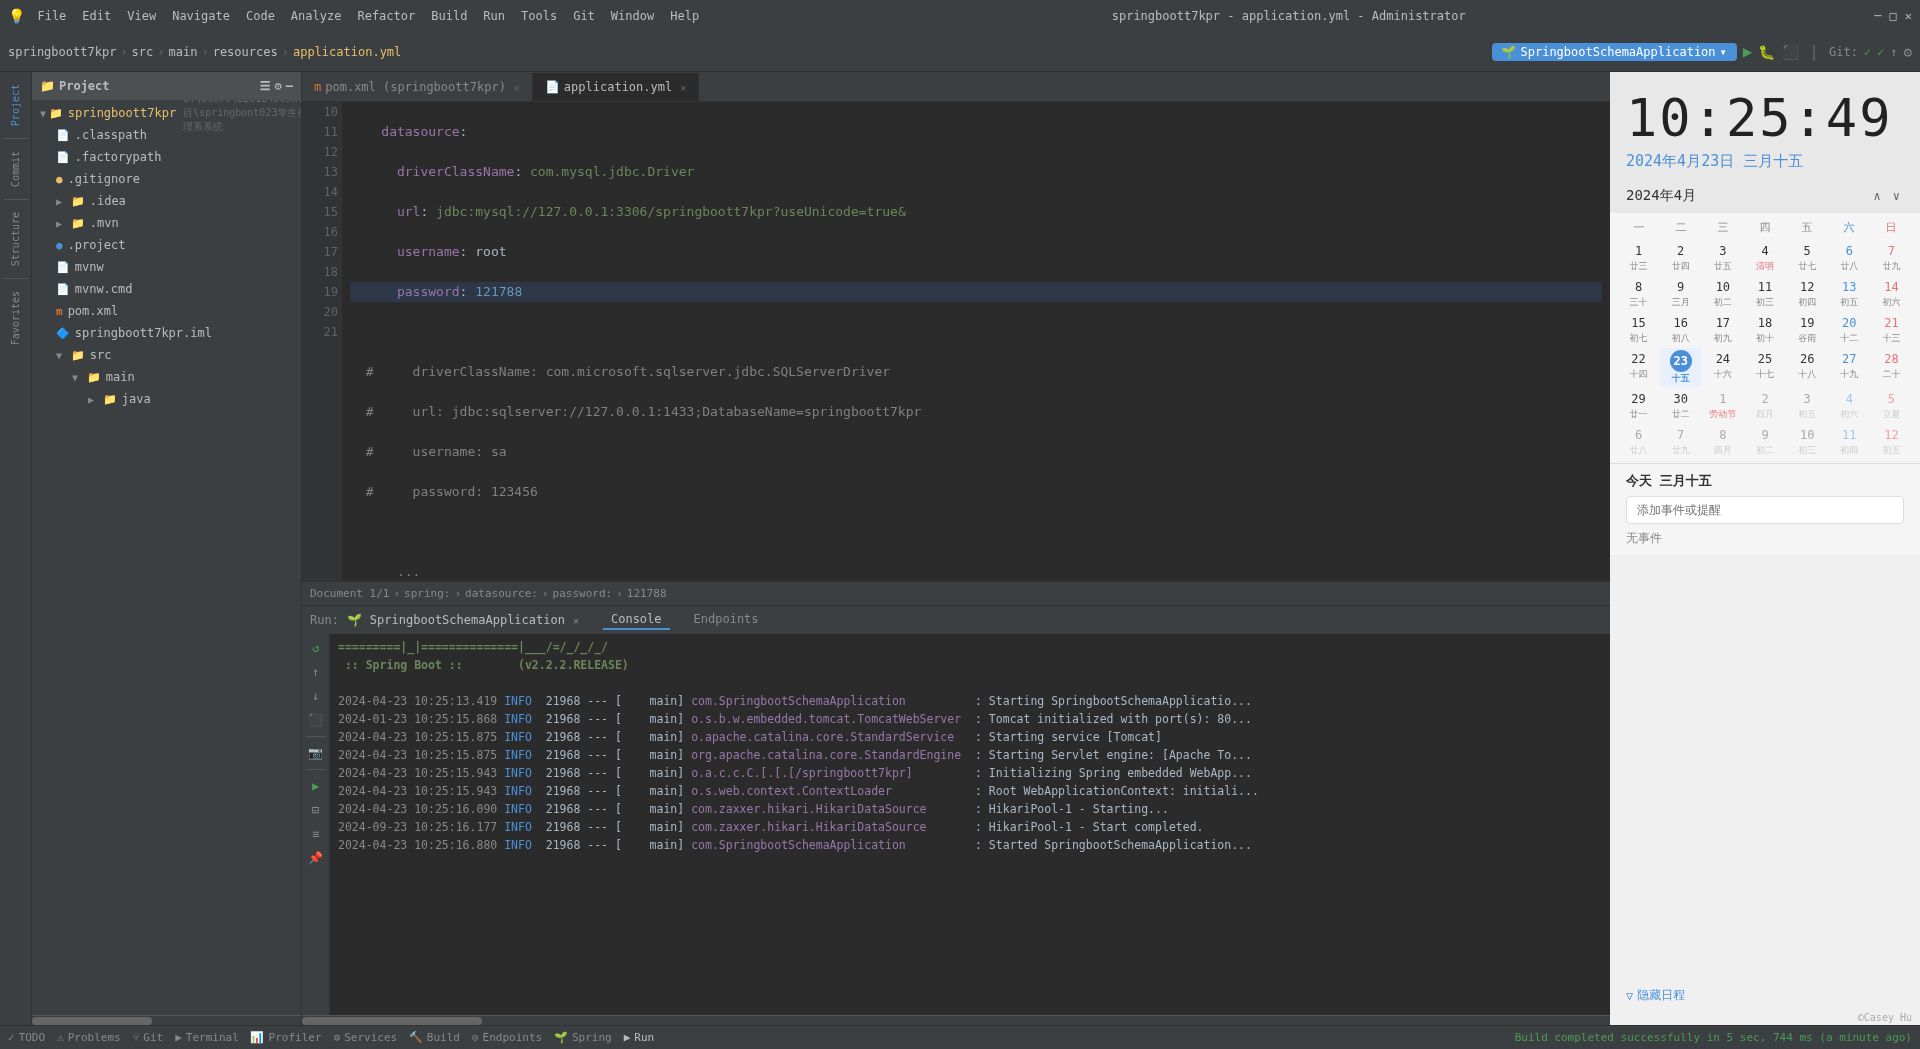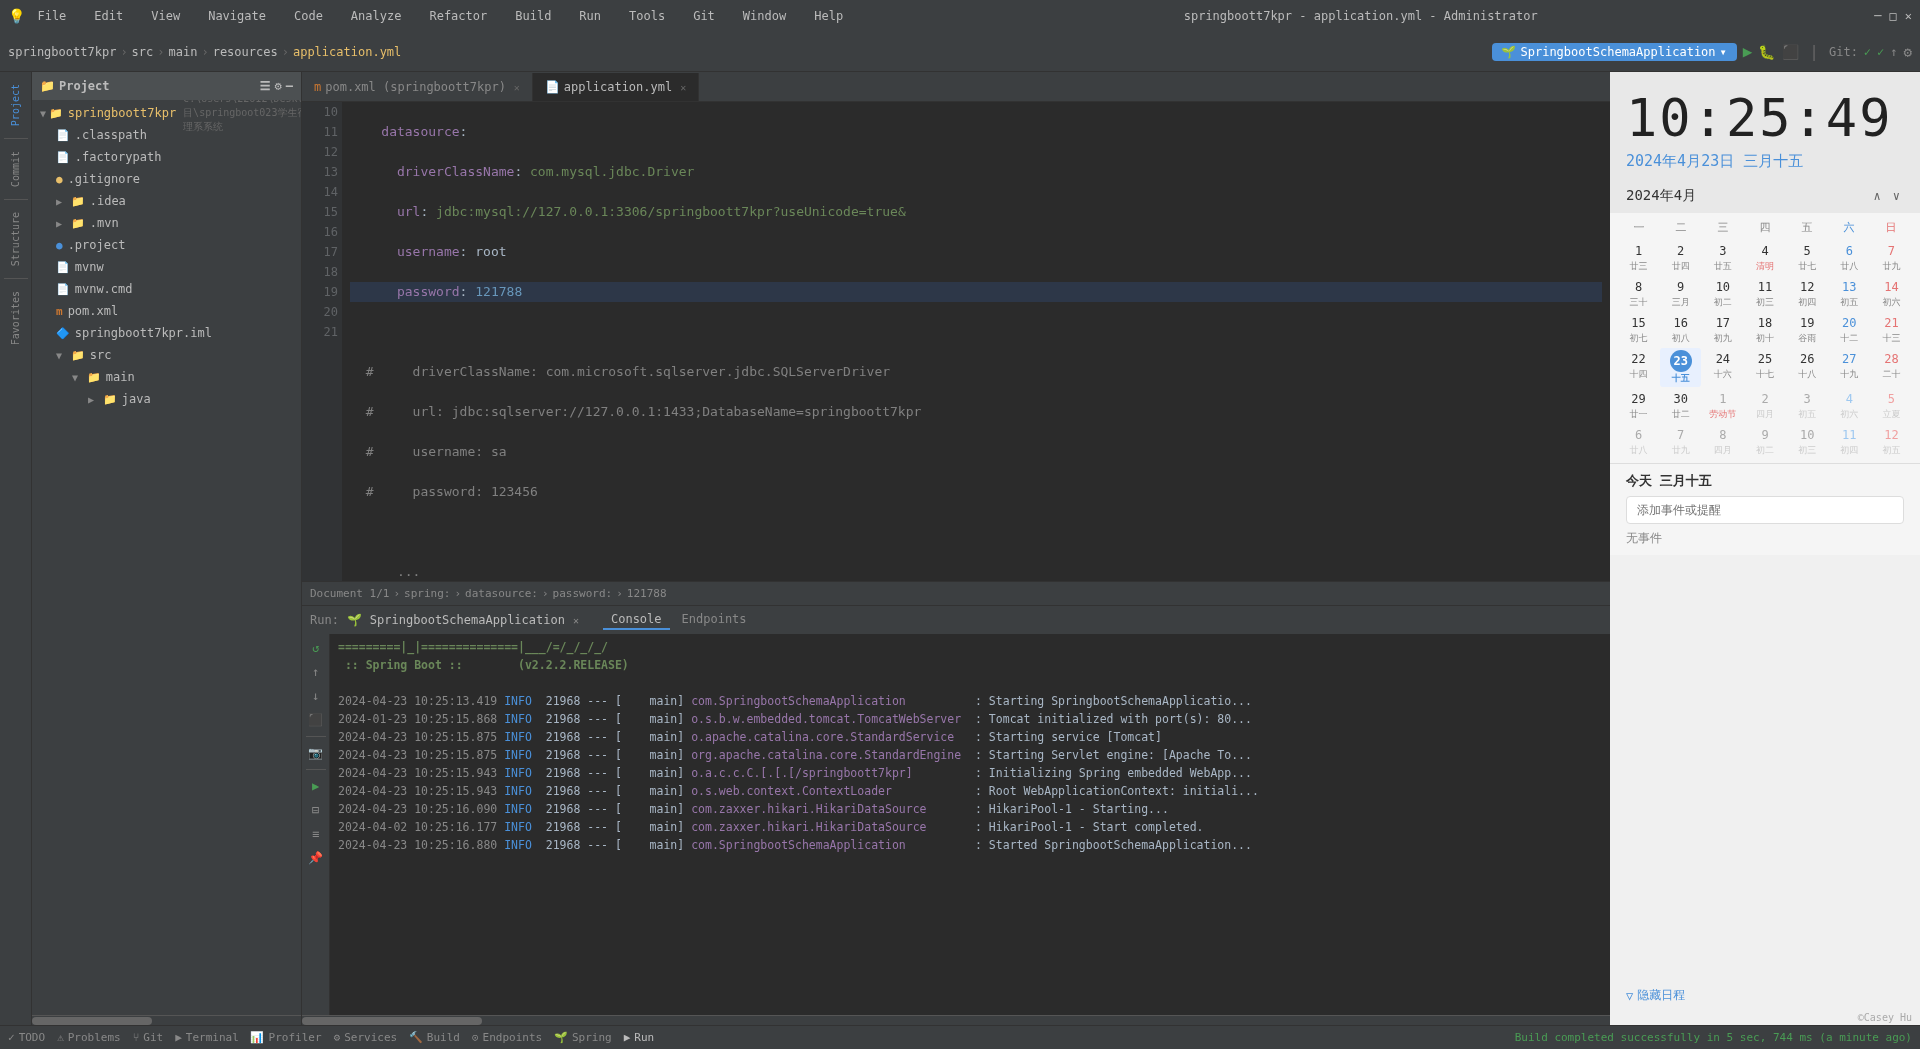--- a/index.html
+++ b/index.html
@@ -19,21 +19,21 @@
       height: 32px;
       background: #3c3f41;
       display: flex;
       align-items: center;
       padding: 0 8px;
       gap: 8px;
       flex-shrink: 0;
     }
     .title-bar-menu {
       display: flex;
-      gap: 20px;
+      gap: 8px;
       font-size: 12px;
       color: #bbbbbb;
     }
     .title-bar-menu span {
       cursor: pointer;
       padding: 2px 4px;
     }
     .title-center {
       flex: 1;
       text-align: center;
@@ -709,21 +709,21 @@
       <span>›</span>
       <span>121788</span>
     </div>
 
     <div class="run-panel">
       <div class="run-header">
         <span style="color:#888;">Run:</span>
         <span style="color:#499c54; font-size:12px;">🌱</span>
         <span style="color:#bbbbbb; cursor:pointer;">SpringbootSchemaApplication</span>
         <span style="color:#888; cursor:pointer; font-size:10px;">✕</span>
-        <div style="margin-left:16px; display:flex; gap:4px;">
+        <div style="margin-left:16px; display:flex; gap:16px;">
           <div class="run-tab active">Console</div>
           <div class="run-tab">Endpoints</div>
         </div>
       </div>
 
       <div class="run-content-area">
 
         <div class="run-toolbar">
           <div class="run-btn green">↺</div>
           <div class="run-btn">↑</div>
@@ -742,21 +742,21 @@
           <div class="console-line spring">=========|_|==============|___/=/_/_/_/</div>
           <div class="console-line spring"> :: Spring Boot ::        (v2.2.2.RELEASE)</div>
           <div class="console-line"> </div>
           <div class="console-line"><span class="console-timestamp">2024-04-23 10:25:13.419 </span><span class="console-level-info">INFO  </span>21968 --- [    main] <span class="console-class">com.SpringbootSchemaApplication</span>          <span class="console-msg">: Starting SpringbootSchemaApplicatio...</span></div>
           <div class="console-line"><span class="console-timestamp">2024-01-23 10:25:15.868 </span><span class="console-level-info">INFO  </span>21968 --- [    main] <span class="console-class">o.s.b.w.embedded.tomcat.TomcatWebServer </span> <span class="console-msg">: Tomcat initialized with port(s): 80...</span></div>
           <div class="console-line"><span class="console-timestamp">2024-04-23 10:25:15.875 </span><span class="console-level-info">INFO  </span>21968 --- [    main] <span class="console-class">o.apache.catalina.core.StandardService  </span> <span class="console-msg">: Starting service [Tomcat]</span></div>
           <div class="console-line"><span class="console-timestamp">2024-04-23 10:25:15.875 </span><span class="console-level-info">INFO  </span>21968 --- [    main] <span class="console-class">org.apache.catalina.core.StandardEngine </span> <span class="console-msg">: Starting Servlet engine: [Apache To...</span></div>
           <div class="console-line"><span class="console-timestamp">2024-04-23 10:25:15.943 </span><span class="console-level-info">INFO  </span>21968 --- [    main] <span class="console-class">o.a.c.c.C.[.[.[/springboott7kpr]        </span> <span class="console-msg">: Initializing Spring embedded WebApp...</span></div>
           <div class="console-line"><span class="console-timestamp">2024-04-23 10:25:15.943 </span><span class="console-level-info">INFO  </span>21968 --- [    main] <span class="console-class">o.s.web.context.ContextLoader           </span> <span class="console-msg">: Root WebApplicationContext: initiali...</span></div>
           <div class="console-line"><span class="console-timestamp">2024-04-23 10:25:16.090 </span><span class="console-level-info">INFO  </span>21968 --- [    main] <span class="console-class">com.zaxxer.hikari.HikariDataSource      </span> <span class="console-msg">: HikariPool-1 - Starting...</span></div>
-          <div class="console-line"><span class="console-timestamp">2024-04-02 10:25:16.177 </span><span class="console-level-info">INFO  </span>21968 --- [    main] <span class="console-class">com.zaxxer.hikari.HikariDataSource      </span> <span class="console-msg">: HikariPool-1 - Start completed.</span></div>
+          <div class="console-line"><span class="console-timestamp">2024-09-23 10:25:16.177 </span><span class="console-level-info">INFO  </span>21968 --- [    main] <span class="console-class">com.zaxxer.hikari.HikariDataSource      </span> <span class="console-msg">: HikariPool-1 - Start completed.</span></div>
           <div class="console-line"><span class="console-timestamp">2024-04-23 10:25:16.880 </span><span class="console-level-info">INFO  </span>21968 --- [    main] <span class="console-class">com.SpringbootSchemaApplication         </span> <span class="console-msg">: Started SpringbootSchemaApplication...</span></div>
         </div>
       </div>
 
       <div class="scrollbar-h">
         <div class="scrollbar-thumb" style="left:0; width:180px;"></div>
       </div>
     </div>
 
   </div>

